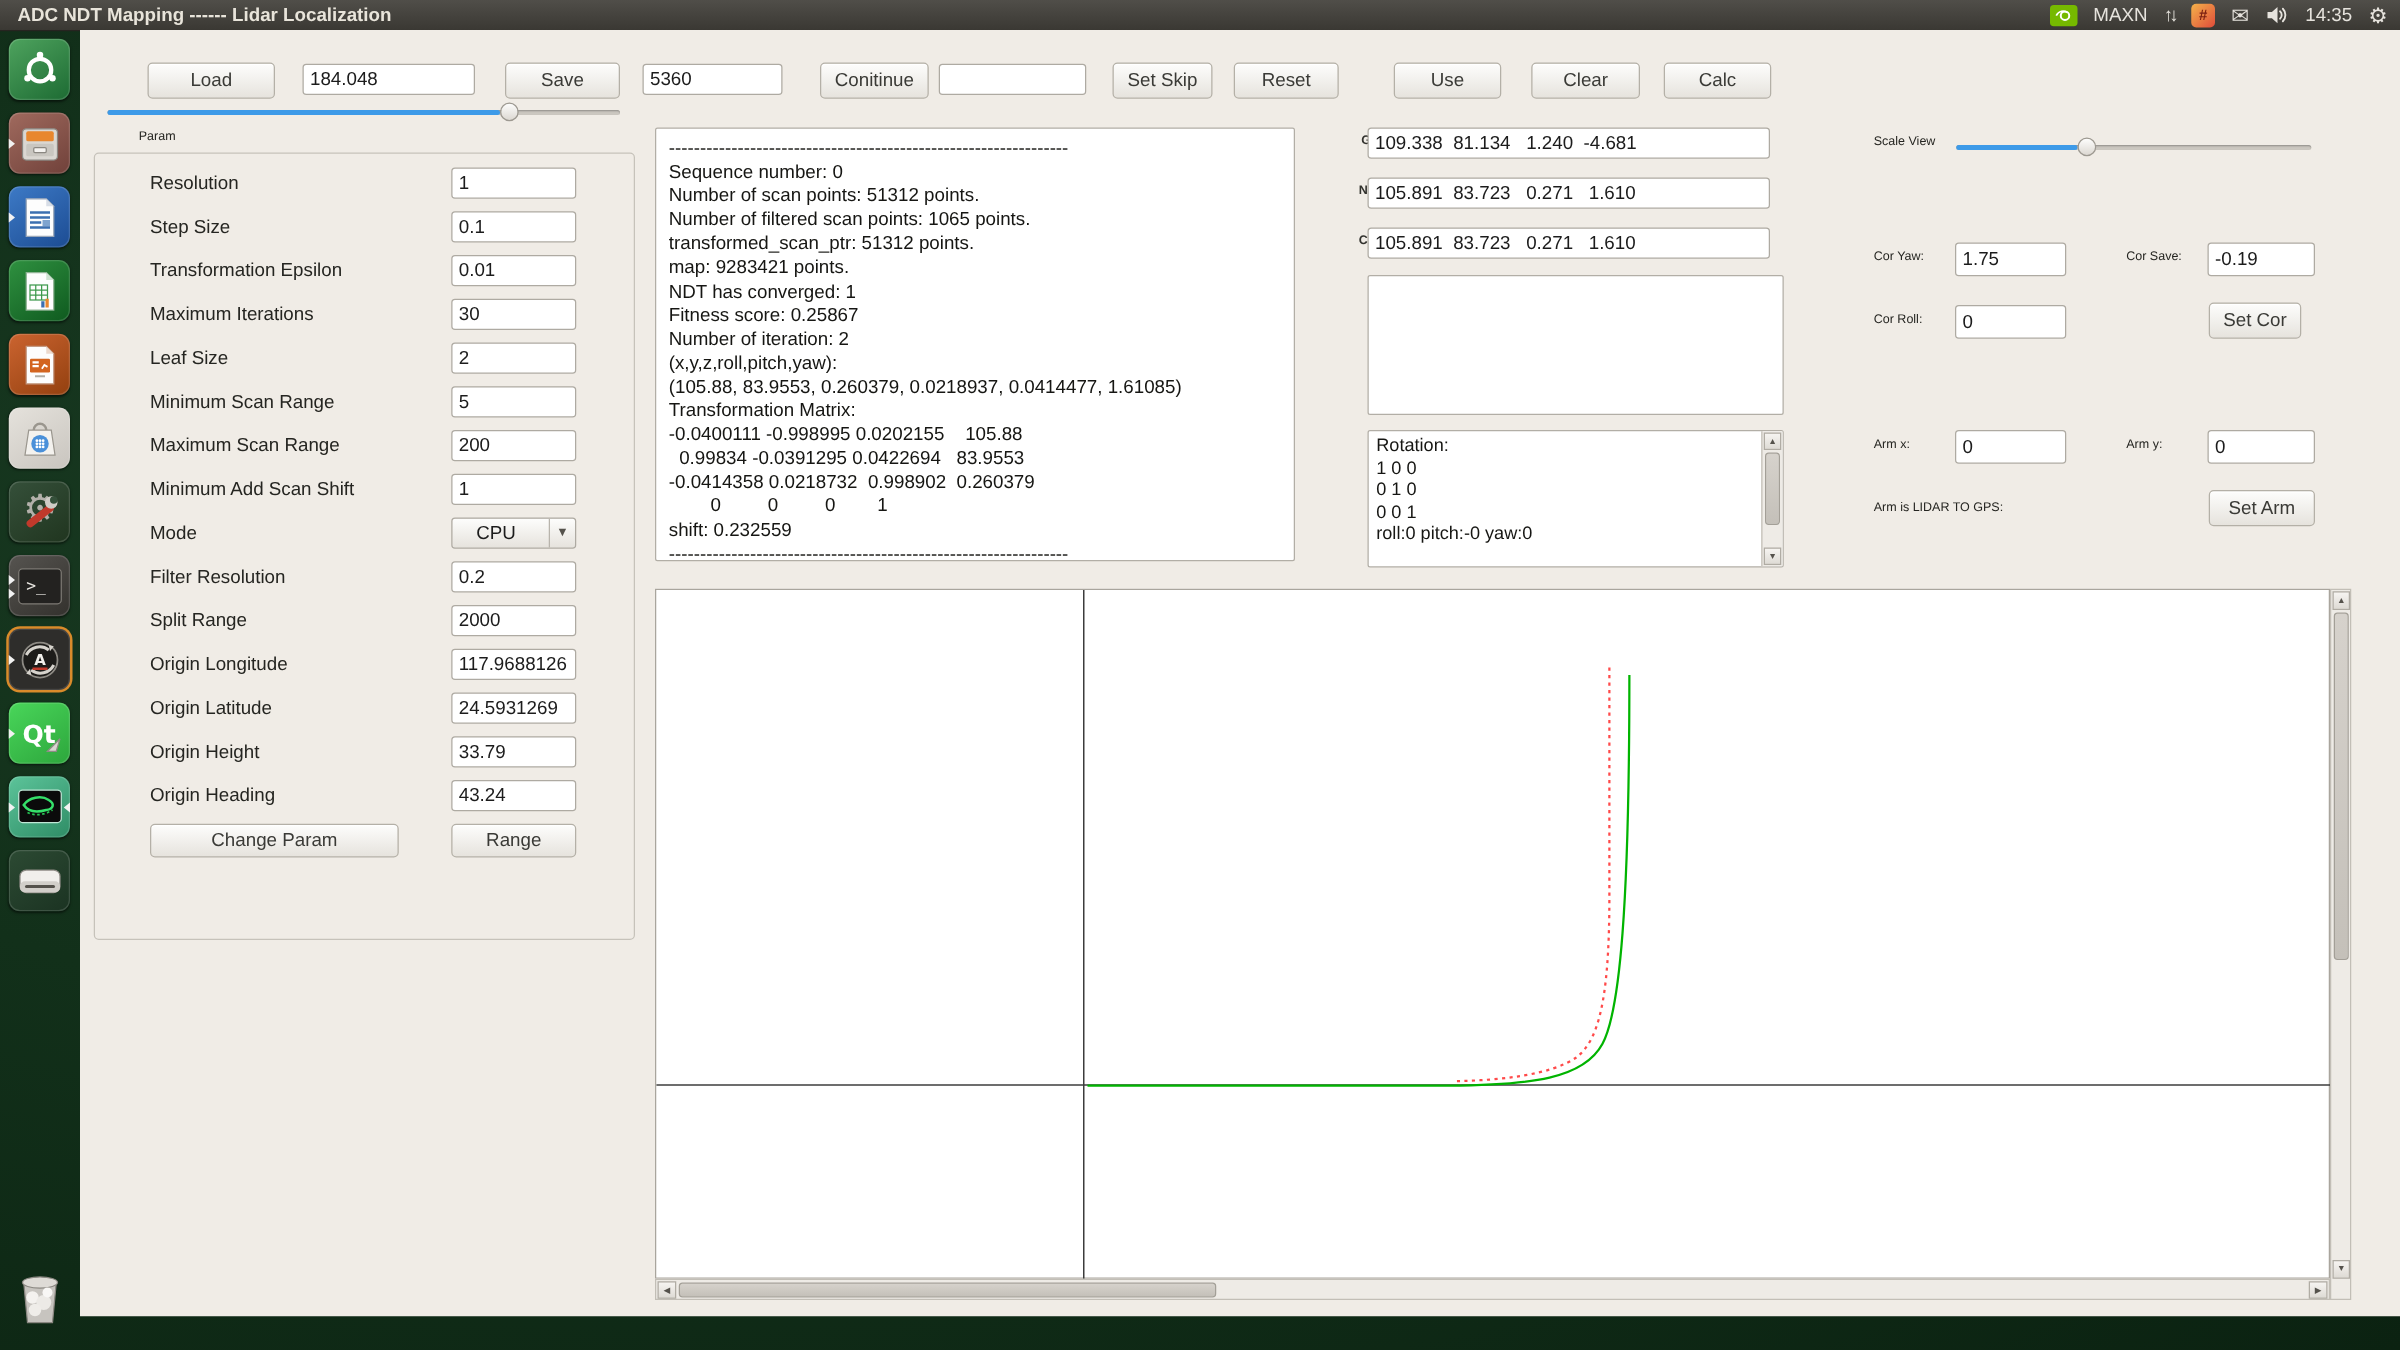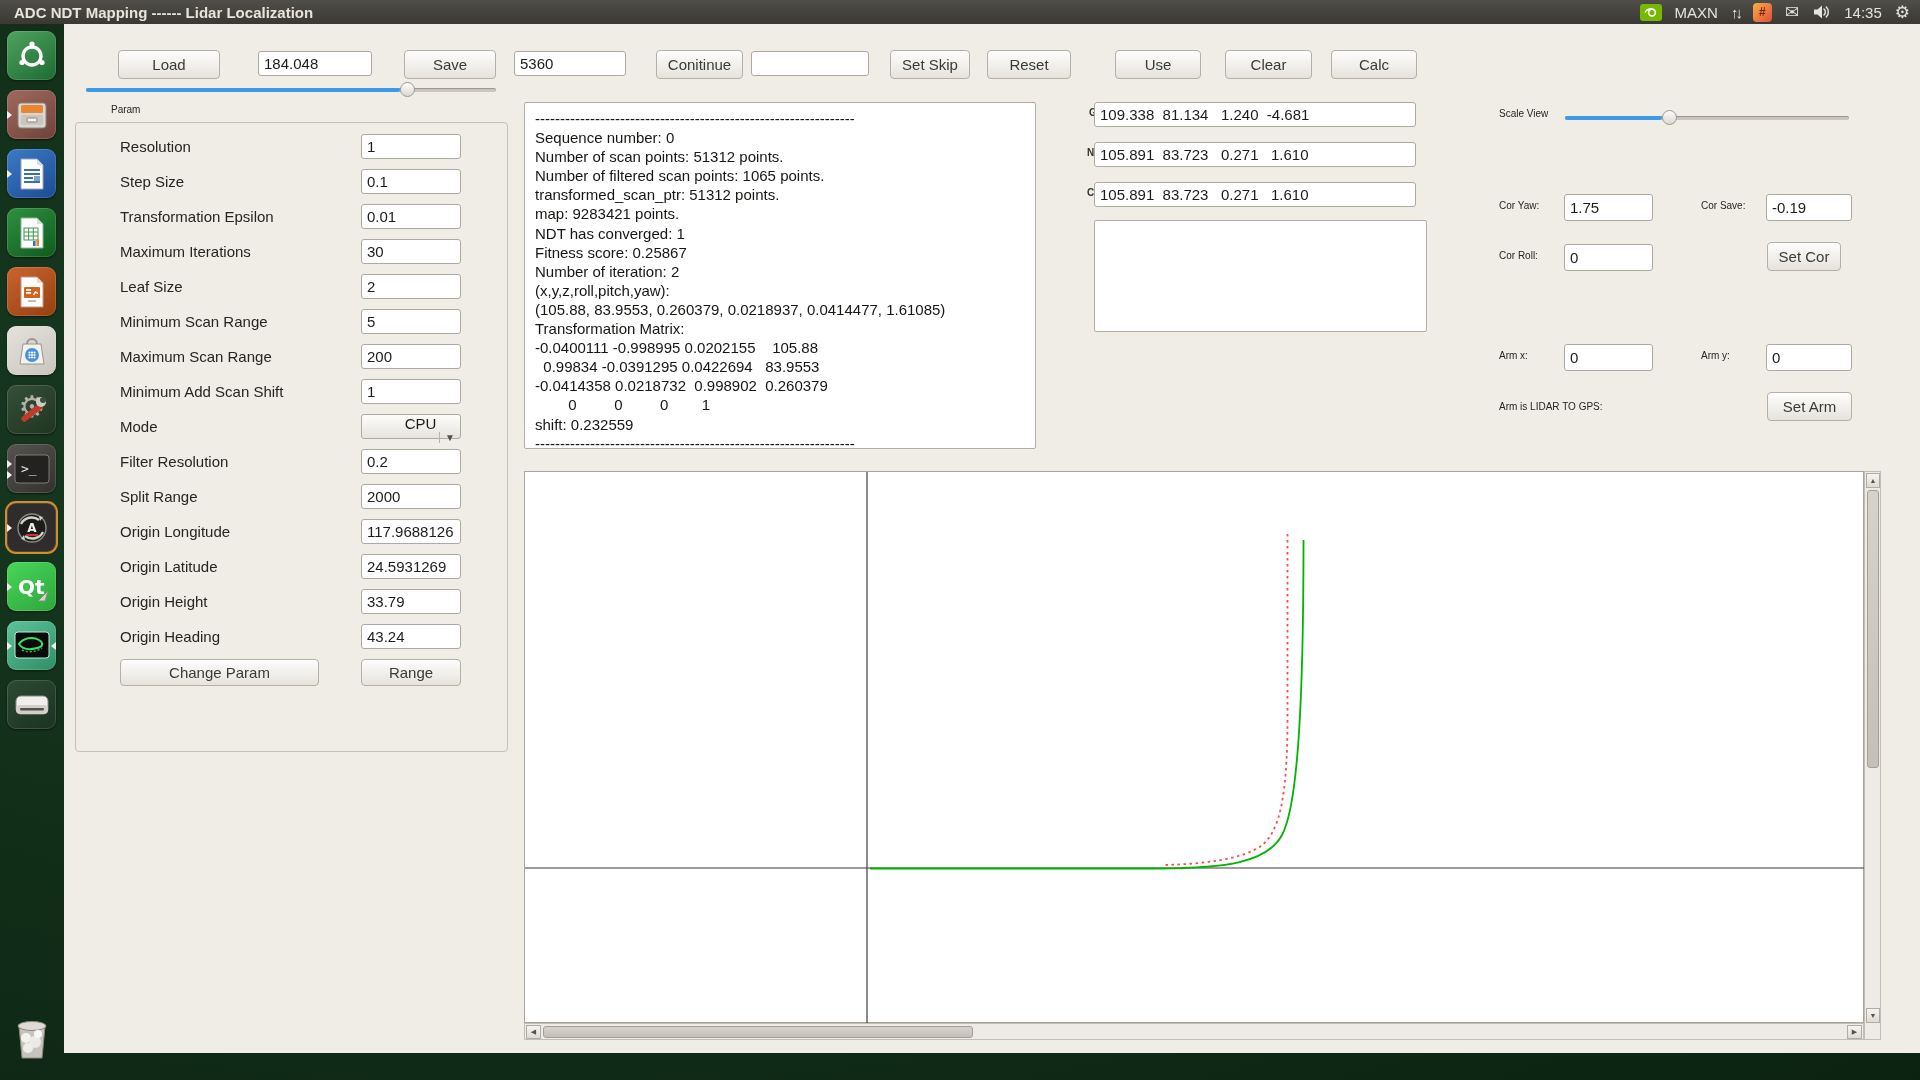--- a/index.html
+++ b/index.html
@@ -43,21 +43,21 @@
   .slider .fill{position:absolute;left:0;top:6px;height:4px;border-radius:2px;background:#3d9ae8;}
   .slider .knob{position:absolute;top:0;width:15px;height:15px;border-radius:8px;
                 background:linear-gradient(#fdfdfc,#dcd8d2);border:1px solid #9d9991;box-sizing:border-box;}
 
   
   #parambox{position:absolute;left:11px;top:98px;width:431px;height:628px;border:1px solid #c6c2ba;border-radius:4px;}
   .prow-label{position:absolute;left:44px;font-size:15px;color:#252521;white-space:nowrap;}
   .prow-field{position:absolute;left:285px;width:100px;}
   .combo{position:absolute;left:285px;width:100px;height:25px;border:1px solid #aeaaa2;border-radius:3px;
          background:linear-gradient(#fdfdfc,#e6e3dd);font-size:15px;color:#1c1c1c;box-sizing:border-box;
-         display:flex;align-items:center;padding-left:19px;flex-direction:column;}
+         display:flex;align-items:center;padding-left:19px;}
   .combo .arrow{margin-left:auto;border-left:1px solid #b8b4ac;height:100%;display:flex;align-items:center;padding:0 5px;font-size:10px;color:#55524c;}
 
   
   .textbox{position:absolute;background:#fff;border:1px solid #b2aea6;border-radius:2px;box-sizing:border-box;}
   .pre{white-space:pre;font-size:15px;color:#161613;line-height:19.4px;padding:6px 10px;}
 
   
   .sb-btn{position:absolute;display:flex;align-items:center;justify-content:center;
           background:linear-gradient(#f6f4f1,#dedbd5);border:1px solid #b0aca4;color:#55524c;font-size:7px;box-sizing:border-box;}
   .sb-thumb{position:absolute;background:linear-gradient(#d6d2cc,#c4c0b9);border:1px solid #a39f97;border-radius:3px;box-sizing:border-box;}
@@ -235,21 +235,21 @@
         <circle cx="16" cy="26" r="5" fill="#f4f2ef"></circle>
         <circle cx="25" cy="30" r="6" fill="#eceae6"></circle>
         <circle cx="28" cy="22" r="4" fill="#f8f7f5"></circle>
         <circle cx="18" cy="36" r="5" fill="#efede9"></circle>
       </svg>
   </div>
 
   <div id="win">
 
     <button class="btn" style="left:54px;top:26px;width:102px;">Load</button>
-    <input class="field" style="left: 178px; top: 27px; width: 114px; margin-left: 16px;" value="184.048">
+    <input class="field" style="left: 178px; top: 27px; width: 138px;" value="184.048">
     <button class="btn" style="left:340px;top:26px;width:92px;">Save</button>
     <input class="field" style="left: 450px; top: 27px; width: 112px;" value="5360">
     <button class="btn" style="left:592px;top:26px;width:87px;">Conitinue</button>
     <input class="field" style="left: 687px; top: 27px; width: 118px;" value="">
     <button class="btn" style="left:826px;top:26px;width:80px;">Set Skip</button>
     <button class="btn" style="left:923px;top:26px;width:84px;">Reset</button>
     <button class="btn" style="left:1051px;top:26px;width:86px;">Use</button>
     <button class="btn" style="left:1161px;top:26px;width:87px;">Clear</button>
     <button class="btn" style="left:1267px;top:26px;width:86px;">Calc</button>
 
@@ -321,20 +321,32 @@
 
     <span class="lbl" style="left:992px;top:83px;font-weight:bold;color:#33332f;">GPS</span>
     <input class="field" style="left: 1030px; top: 78px; width: 322px;" value="109.338  81.134   1.240  -4.681">
     <span class="lbl" style="left:990px;top:123px;font-weight:bold;color:#33332f;">NDT</span>
     <input class="field" style="left: 1030px; top: 118px; width: 322px;" value="105.891  83.723   0.271   1.610">
     <span class="lbl" style="left:990px;top:163px;font-weight:bold;color:#33332f;">CAL</span>
     <input class="field" style="left: 1030px; top: 158px; width: 322px;" value="105.891  83.723   0.271   1.610">
 
     <div class="textbox" style="left:1030px;top:196px;width:333px;height:112px;"></div>
 
+    <div class="textbox" style="left:1030px;top:320px;width:333px;height:110px;">
+      <div class="pre" style="font-size:14.5px;line-height:17.5px;padding:4px 6px;">Rotation:
+1 0 0
+0 1 0
+0 0 1
+roll:0 pitch:-0 yaw:0</div>
+      <div style="position:absolute;right:0;top:0;width:16px;height:100%;background:#eeebe6;border-left:1px solid #c2beb6;">
+        <div class="sb-btn" style="left:1px;top:1px;width:14px;height:14px;">▲</div>
+        <div class="sb-thumb" style="left:2px;top:17px;width:12px;height:58px;"></div>
+        <div class="sb-btn" style="left:1px;bottom:1px;width:14px;height:14px;">▼</div>
+      </div>
+    </div>
 
     <span class="lbl" style="left:1402px;top:84px;">Scale View</span>
     <div class="slider" style="left:1501px;top:86px;width:284px;">
       <div class="track"></div>
       <div class="fill" style="width:97px;"></div>
       <div class="knob" style="left:97px;"></div>
     </div>
 
     <span class="lbl" style="left:1402px;top:176px;">Cor Yaw:</span>
     <input class="field" style="left: 1500px; top: 170px; width: 89px; height: 27px;" value="1.75">

